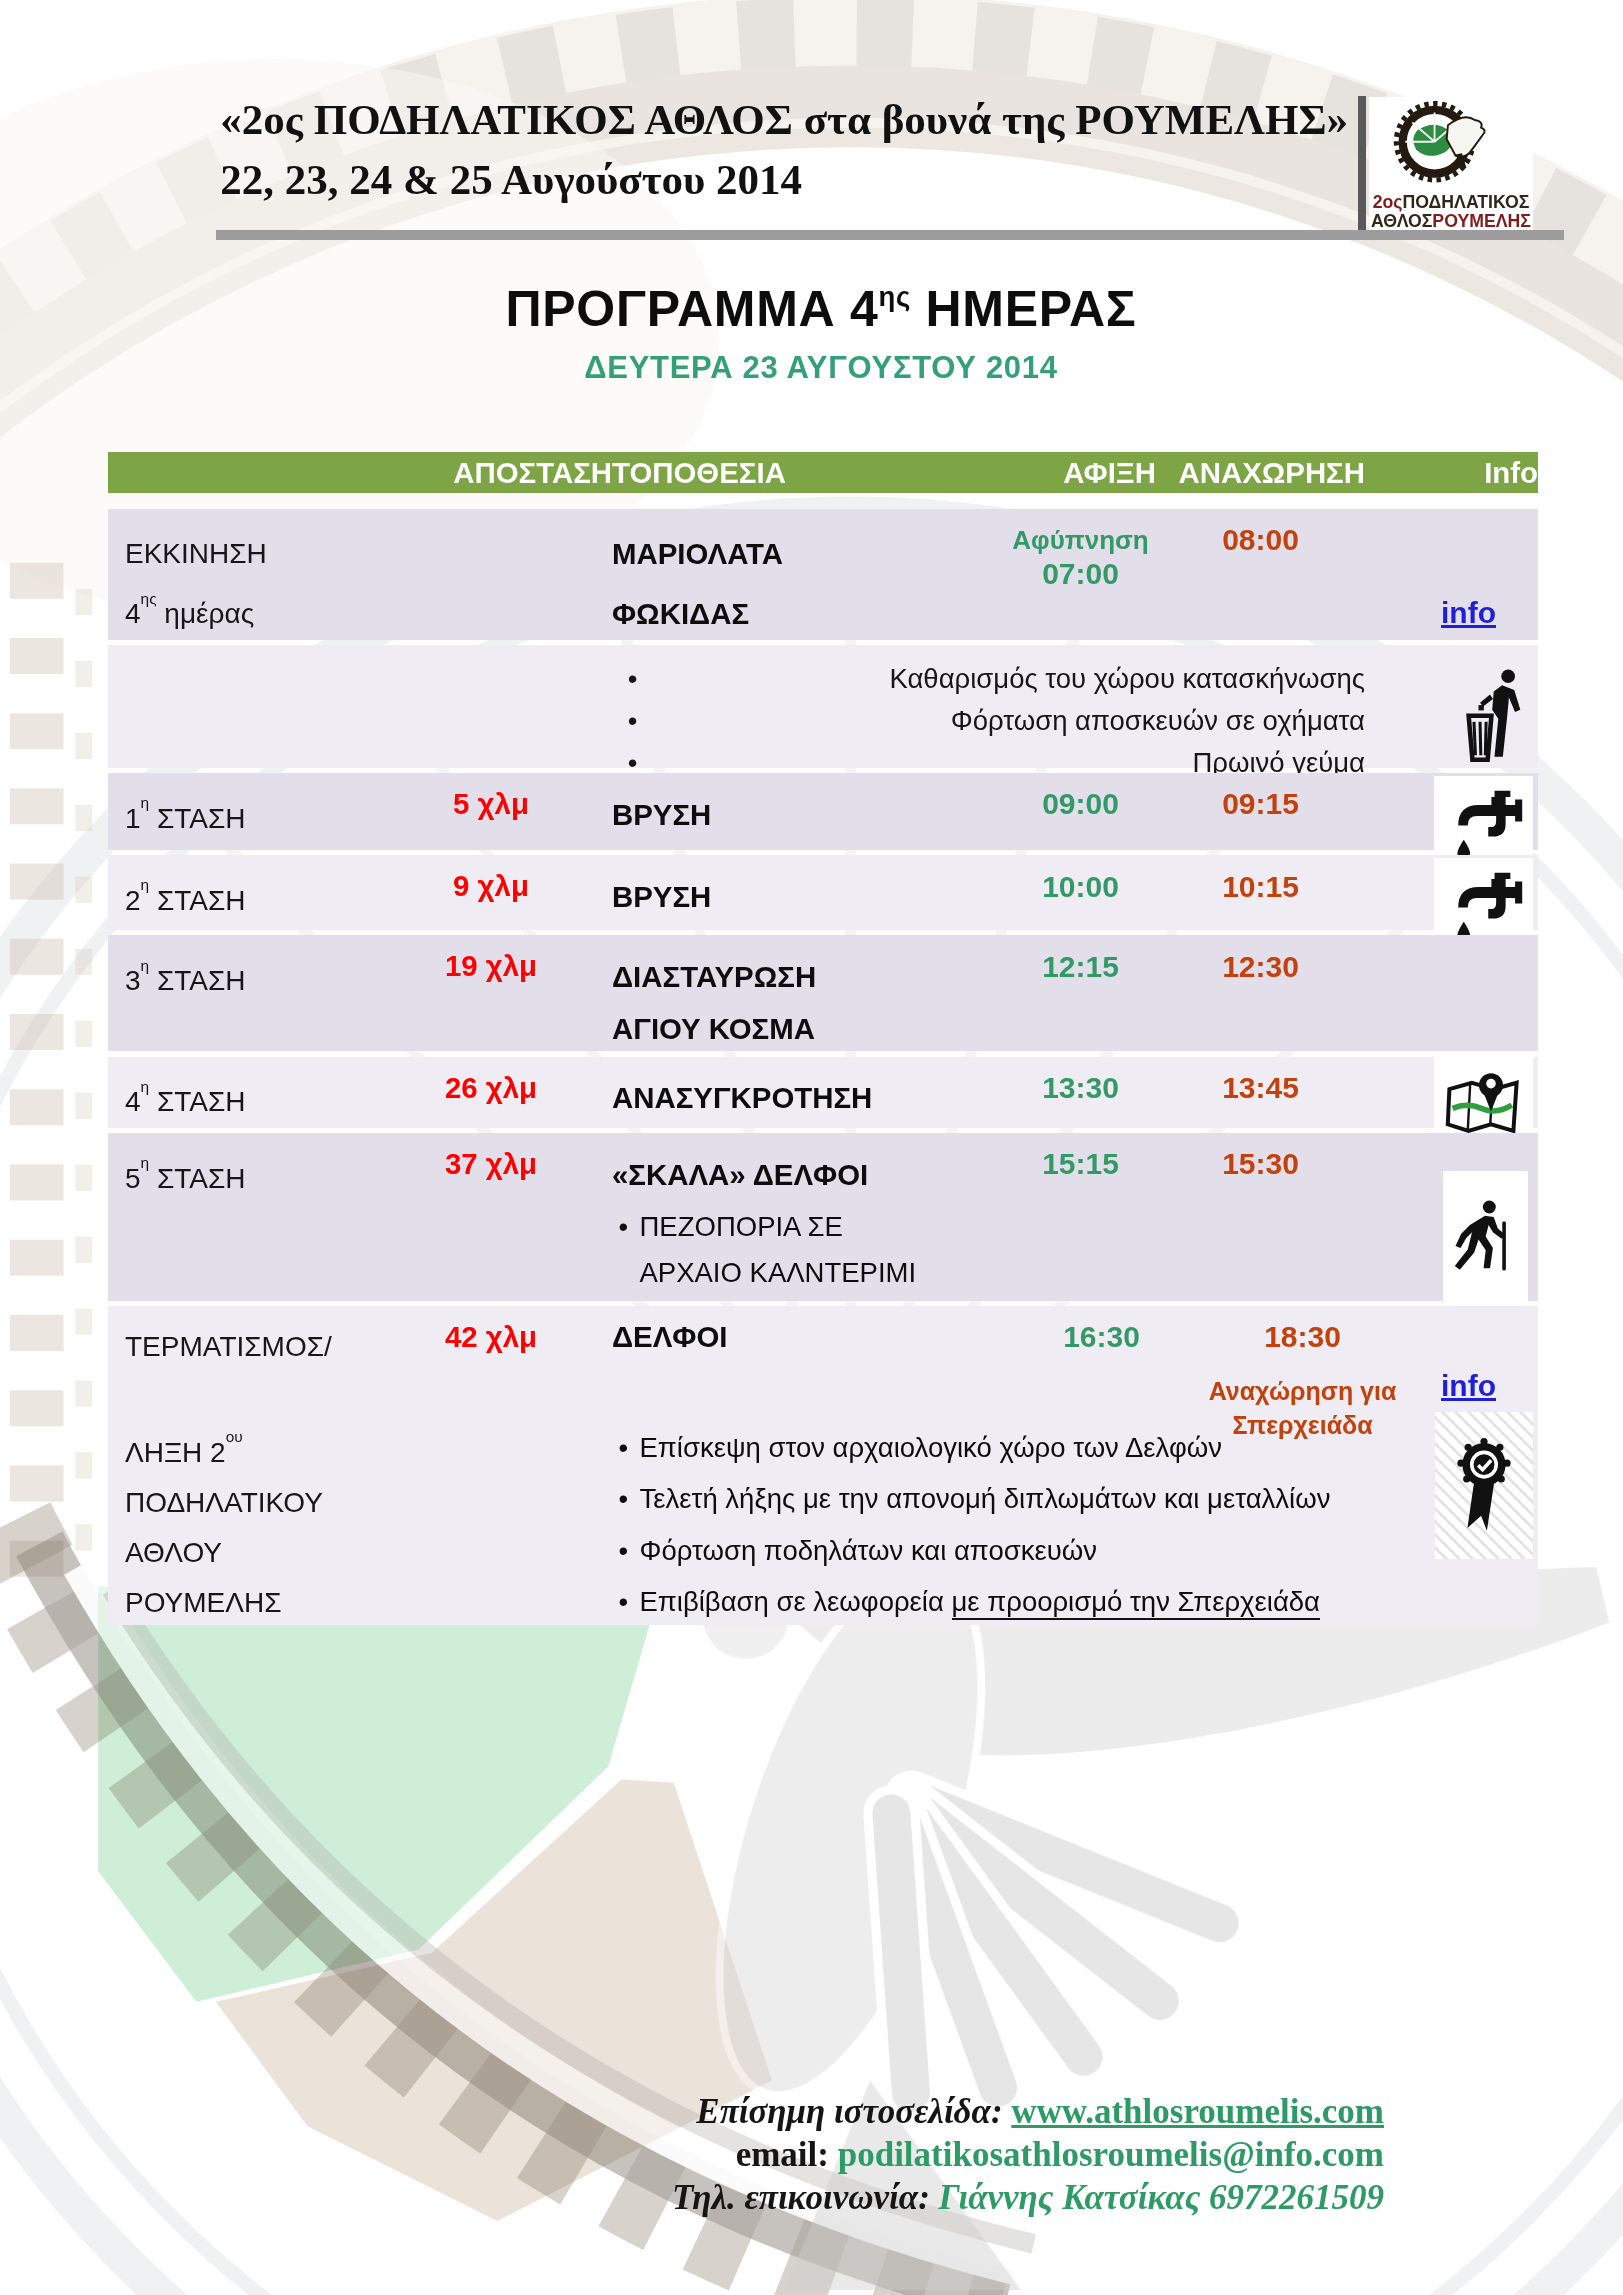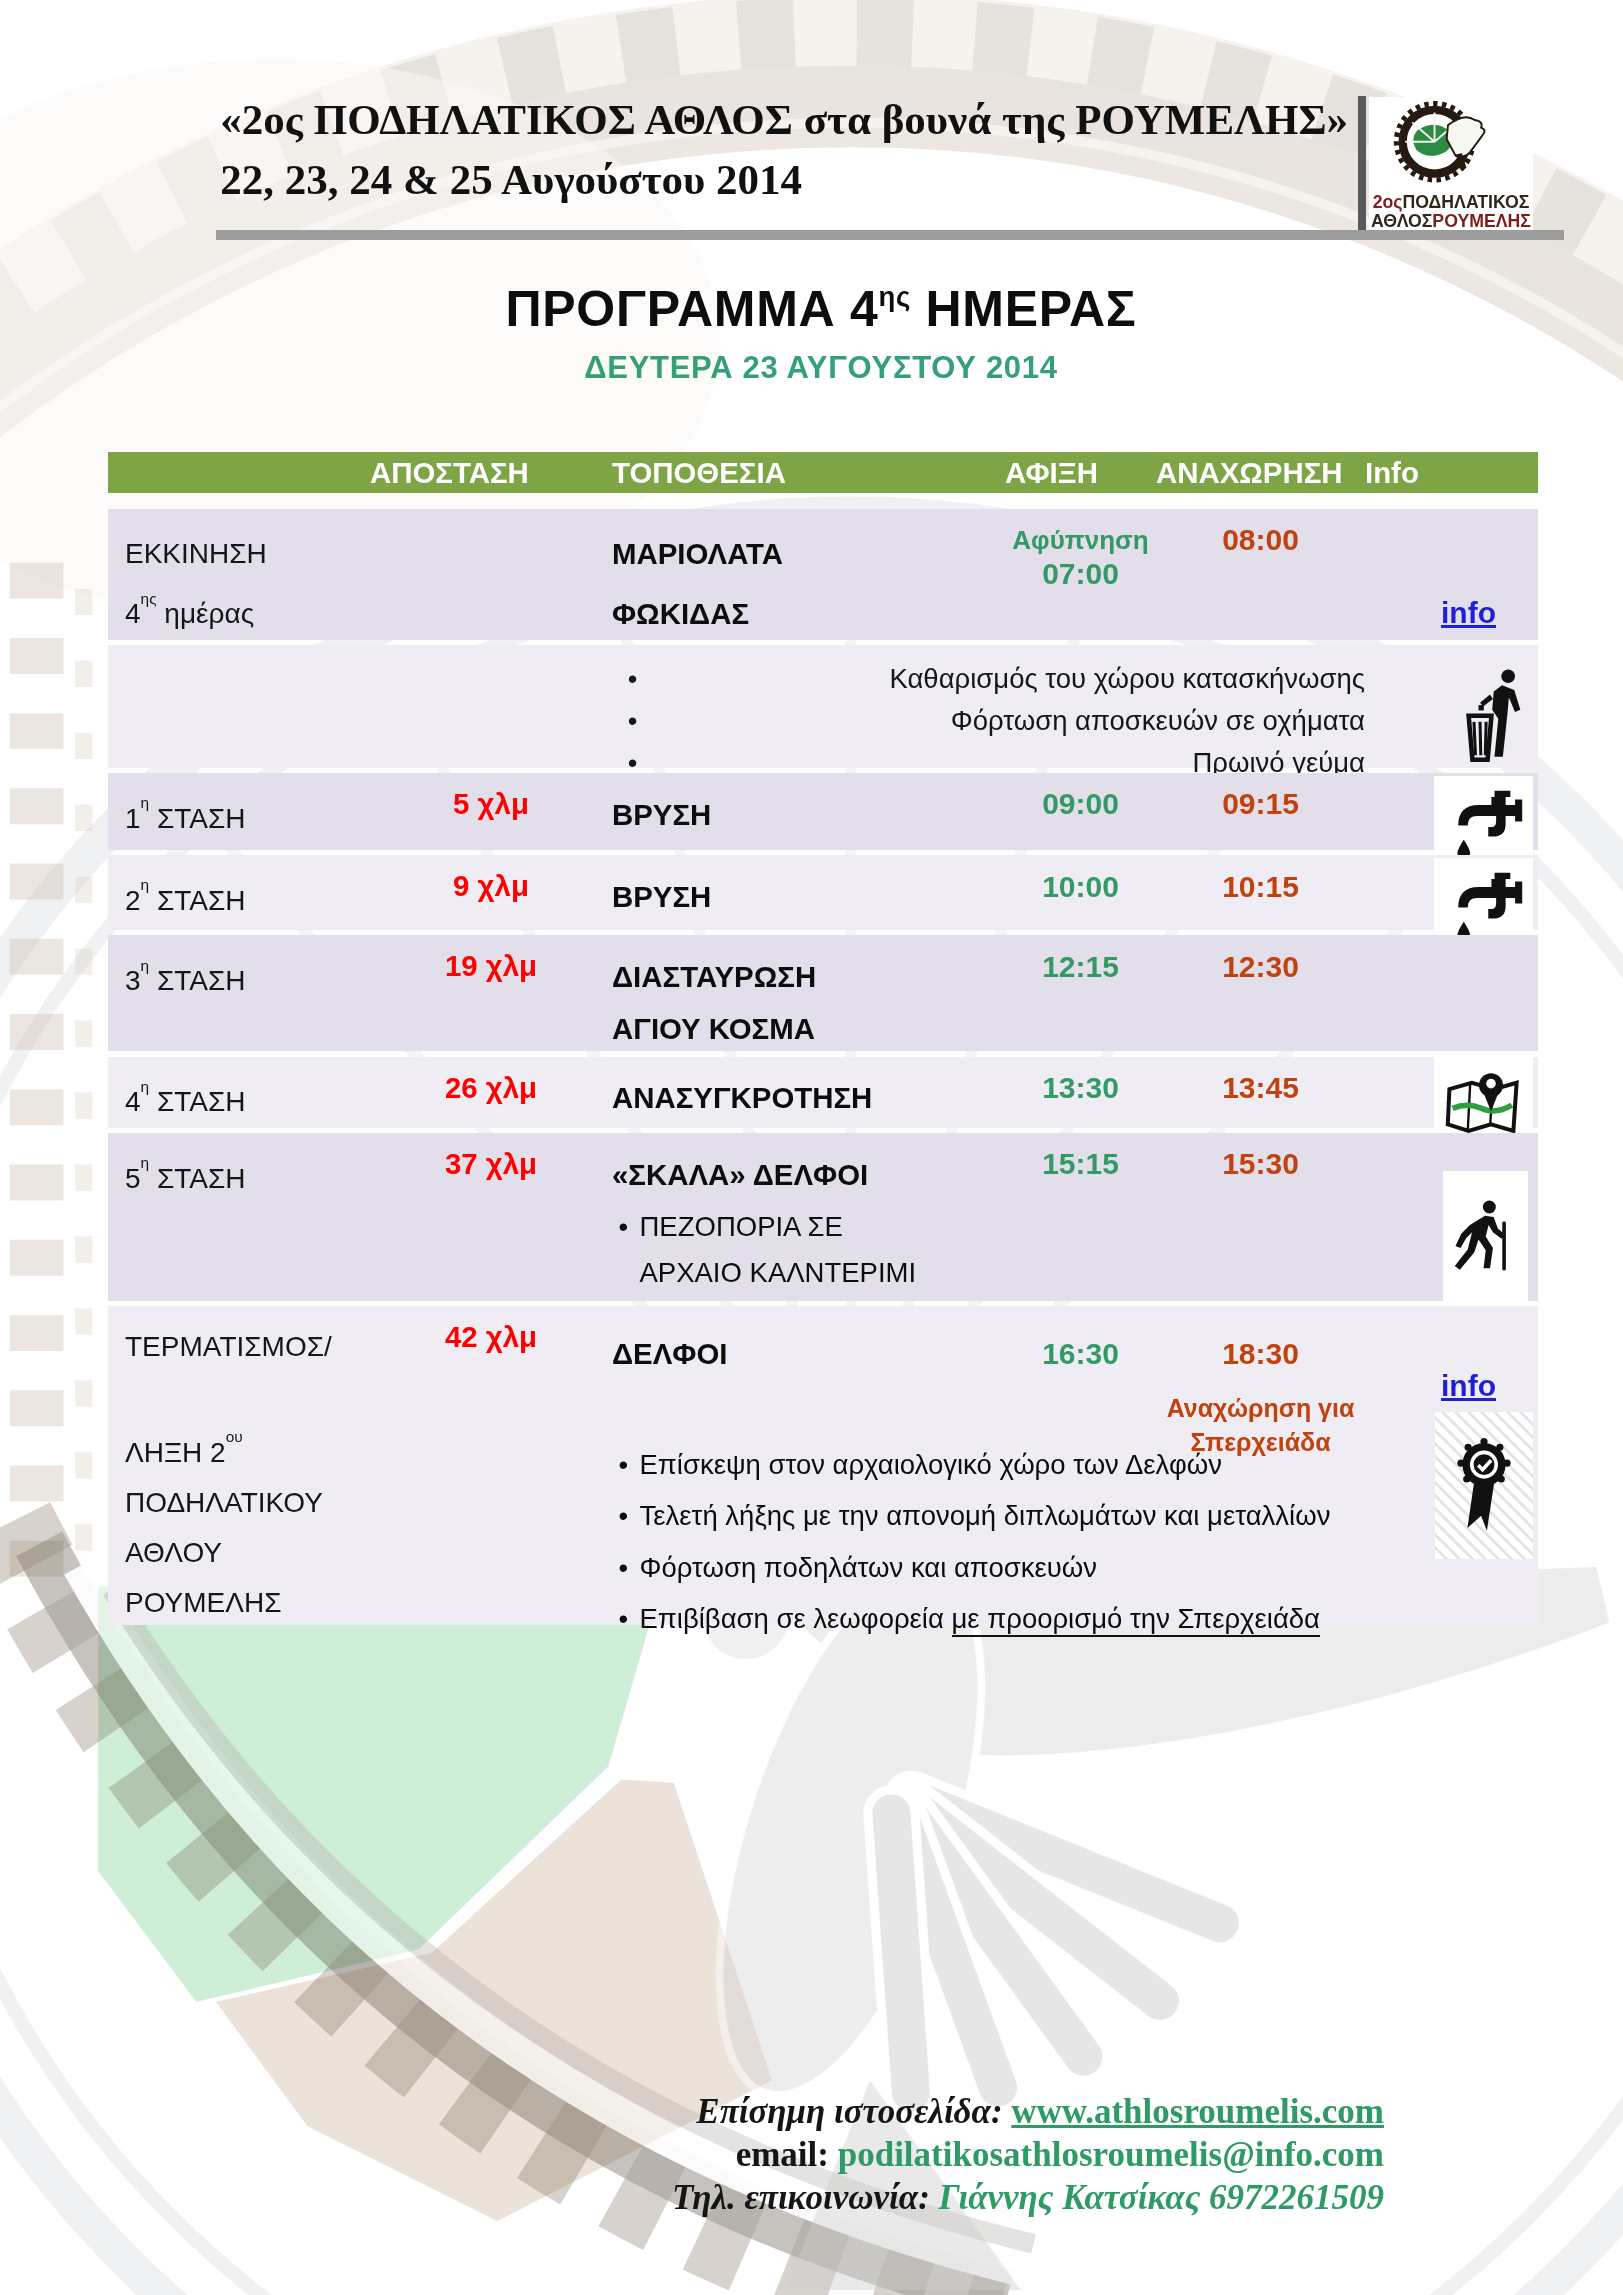--- a/index.html
+++ b/index.html
@@ -24,21 +24,21 @@
   .title-block{position:absolute;left:0;top:280px;width:1642px;text-align:center;}
   .title-main{font-size:50px;font-weight:bold;color:#0d0d0d;letter-spacing:0.7px;}
   .title-main sup{font-size:55%;line-height:0;position:relative;top:-2.6px;}
   .title-sub{margin-top:11.8px;font-size:31px;font-weight:bold;color:#35a077;letter-spacing:0.7px;}
 
   
   .table{position:absolute;left:108px;top:452px;width:1430px;}
   .thead{display:grid;grid-template-columns:262px 242px 393px 151px 209px 173px;
          background:#7da445;height:41px;align-items:center;margin-bottom:15.7px;
          color:#ffffff;font-weight:bold;font-size:29.4px;}
-  .th-c{text-align:left;} .th-l{text-align:left;}
+  .th-c{text-align:right;} .th-l{text-align:left;}
   .trow{position:relative;display:grid;grid-template-columns:262px 242px 393px 151px 209px 173px;
         margin-bottom:5.2px;}
   .dark{background:#e3dfea;} .light{background:#efedf3;}
   .r-start{height:131px;} .r-morning{height:123px;text-align:right;} .r-s1{height:77px;}
   .r-s2{height:75px;} .r-s3{height:116px;} .r-s4{height:71px;}
   .r-s5{height:168px;} .r-finish{height:319px;}
 
   .cell{overflow:visible;}
   .c-stage{padding:15.7px 0 0 17px;font-size:28px;font-weight:normal;color:#161616;line-height:60px;}
   .c-stage .ln{line-height:60px;}
@@ -304,21 +304,21 @@
 
       <div class="trow light r-finish">
         <div class="cell c-stage" style="line-height:50px;">
           <div>ΤΕΡΜΑΤΙΣΜΟΣ/</div>
           <div style="margin-top:56px;"><span>ΛΗΞΗ 2</span><sup class="sup-ord">ου</sup></div>
           <div>ΠΟΔΗΛΑΤΙΚΟΥ</div>
           <div>ΑΘΛΟΥ</div>
           <div>ΡΟΥΜΕΛΗΣ</div>
         </div>
         <div class="cell c-dist">42 χλμ</div>
-        <div class="cell c-loc" style="grid-column:3/6;display:grid;grid-template-columns:393px 151px 209px;padding-top:22px;">
+        <div class="cell c-loc" style="grid-column:3/6;display:grid;grid-template-columns:393px 151px 209px;padding-top:5px;gap:21px;">
           <div>
             <div>ΔΕΛΦΟΙ</div>
             <div class="loc-bullets b-wide" style="margin-top:60px;width:739px;">
               <div class="bullet">Επίσκεψη στον αρχαιολογικό χώρο των Δελφών</div>
               <div class="bullet">Τελετή λήξης με την απονομή διπλωμάτων και μεταλλίων</div>
               <div class="bullet">Φόρτωση ποδηλάτων και αποσκευών</div>
               <div class="bullet"><span>Επιβίβαση σε λεωφορεία </span><span class="u-line">με προορισμό την Σπερχειάδα</span></div>
             </div>
           </div>
           <div class="c-arr" style="padding-top:0;">16:30</div>

